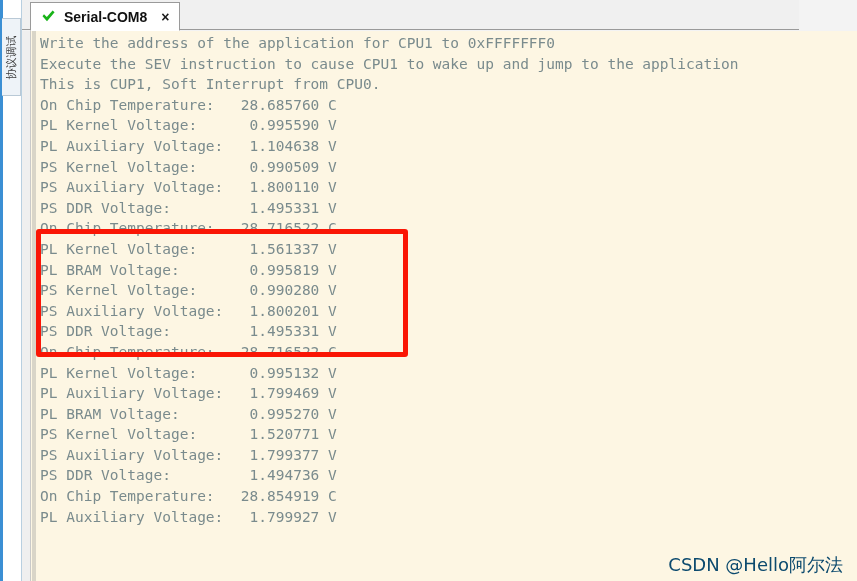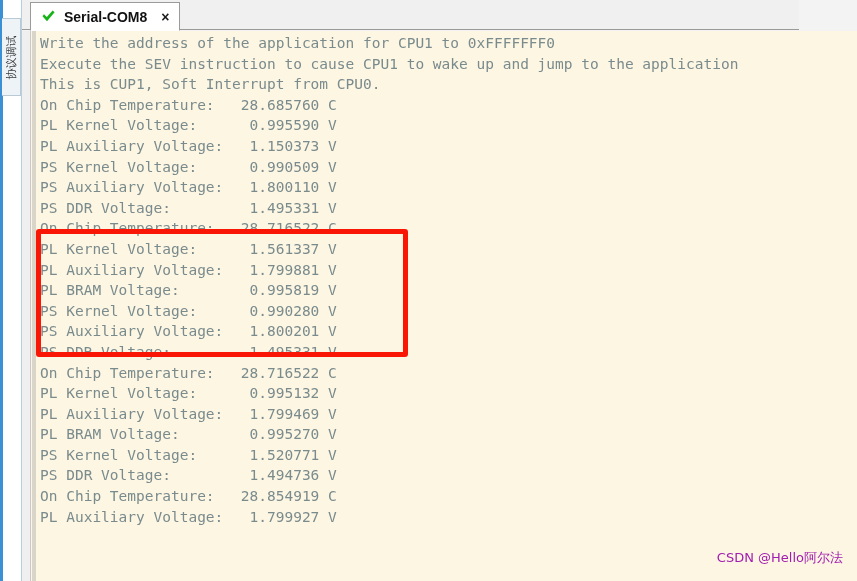--- a/index.html
+++ b/index.html
@@ -172,23 +172,23 @@
     border: 5px solid #fa1605;
     border-radius: 3px;
     box-sizing: border-box;
     pointer-events: none;
   }
 
   
   .watermark {
     position: absolute;
     right: 14px;
-    bottom: 14px;
-    font-size: 13px;
-    color: #a21caf;
+    bottom: 4px;
+    font-size: 18px;
+    color: #0c4a6e;
     font-family: "DejaVu Sans", sans-serif;
     white-space: nowrap;
   }
 </style>
 </head>
 <body>
 
 <div id="app">
 
   <div class="dock">
@@ -212,36 +212,36 @@
 
   <div class="terminal-wrap">
     <div class="term-gutter-outer"></div>
     <div class="term-gutter-inner"></div>
     <div class="term-body" id="term-body">
         <div class="line">Write the address of the application for CPU1 to 0xFFFFFFF0</div>
         <div class="line">Execute the SEV instruction to cause CPU1 to wake up and jump to the application</div>
         <div class="line">This is CUP1, Soft Interrupt from CPU0.</div>
         <div class="line">On Chip Temperature:   28.685760 C</div>
         <div class="line">PL Kernel Voltage:      0.995590 V</div>
-        <div class="line">PL Auxiliary Voltage:   1.150373 V</div>
+        <div class="line">PL Auxiliary Voltage:   1.104638 V</div>
         <div class="line">PS Kernel Voltage:      0.990509 V</div>
         <div class="line">PS Auxiliary Voltage:   1.800110 V</div>
         <div class="line">PS DDR Voltage:         1.495331 V</div>
         <div class="line">On Chip Temperature:   28.716522 C</div>
         <div class="line">PL Kernel Voltage:      1.561337 V</div>
-        <div class="line">PL Auxiliary Voltage:   1.799881 V</div>
         <div class="line">PL BRAM Voltage:        0.995819 V</div>
         <div class="line">PS Kernel Voltage:      0.990280 V</div>
         <div class="line">PS Auxiliary Voltage:   1.800201 V</div>
         <div class="line">PS DDR Voltage:         1.495331 V</div>
         <div class="line">On Chip Temperature:   28.716522 C</div>
         <div class="line">PL Kernel Voltage:      0.995132 V</div>
         <div class="line">PL Auxiliary Voltage:   1.799469 V</div>
         <div class="line">PL BRAM Voltage:        0.995270 V</div>
         <div class="line">PS Kernel Voltage:      1.520771 V</div>
+        <div class="line">PS Auxiliary Voltage:   1.799377 V</div>
         <div class="line">PS DDR Voltage:         1.494736 V</div>
         <div class="line">On Chip Temperature:   28.854919 C</div>
         <div class="line">PL Auxiliary Voltage:   1.799927 V</div>
       </div>
     <div class="highlight-box"></div>
     <div class="watermark">CSDN @Hello阿尔法</div>
   </div>
 
 </div>
 

